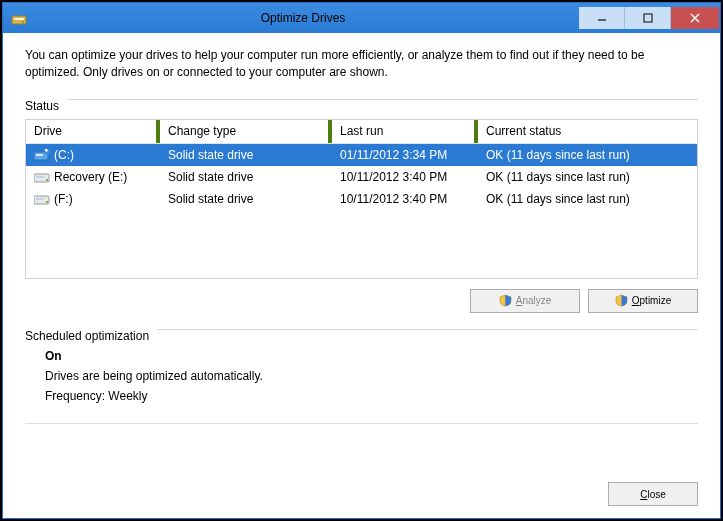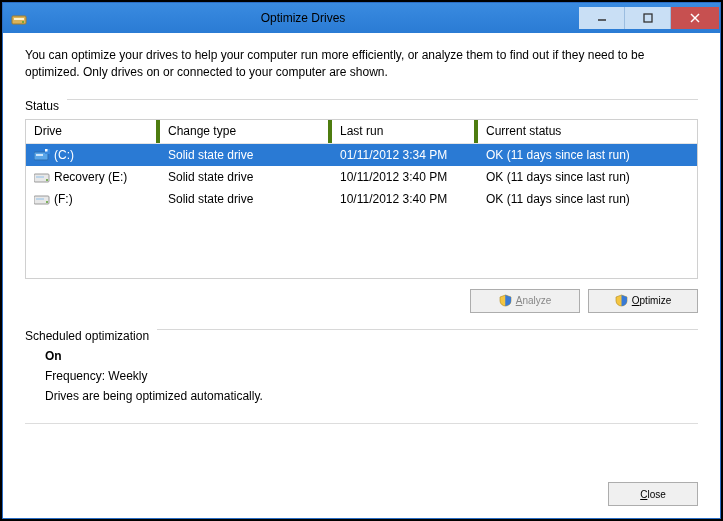--- a/index.html
+++ b/index.html
@@ -142,22 +142,22 @@
     </div>
 
     <div class="section-label">
       <span>Scheduled optimization</span>
       <span class="line"></span>
     </div>
 
     <div class="sched-block">
       <div class="sched-info">
         <div class="on">On</div>
+        <div>Drives are being optimized automatically.</div>
         <div>Frequency: Weekly</div>
-        <div>Drives are being optimized automatically.</div>
       </div>
     </div>
 
     <div class="footer-sep"></div>
     <div class="footer">
       <button class="btn" style="min-width:90px">
         <span><span class="mn">C</span><span>lose</span></span>
       </button>
     </div>
   </div>

